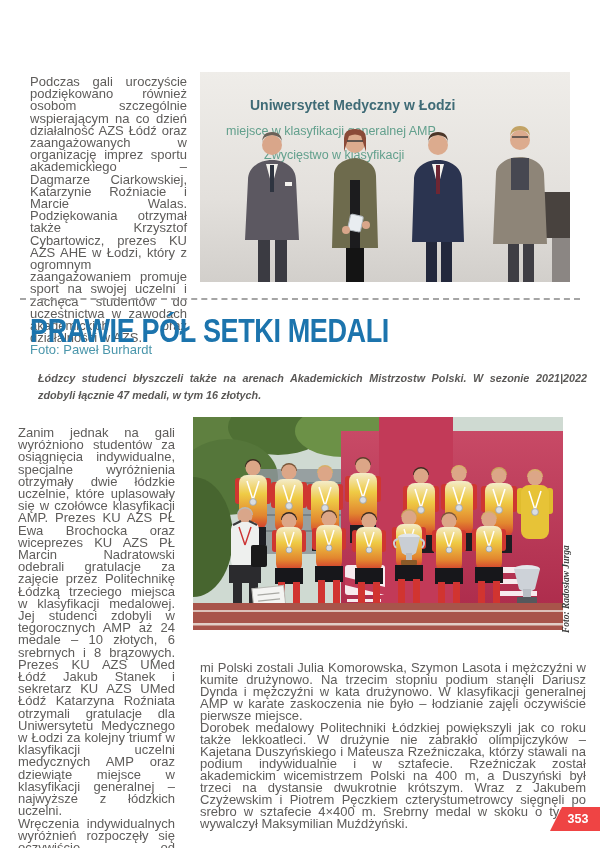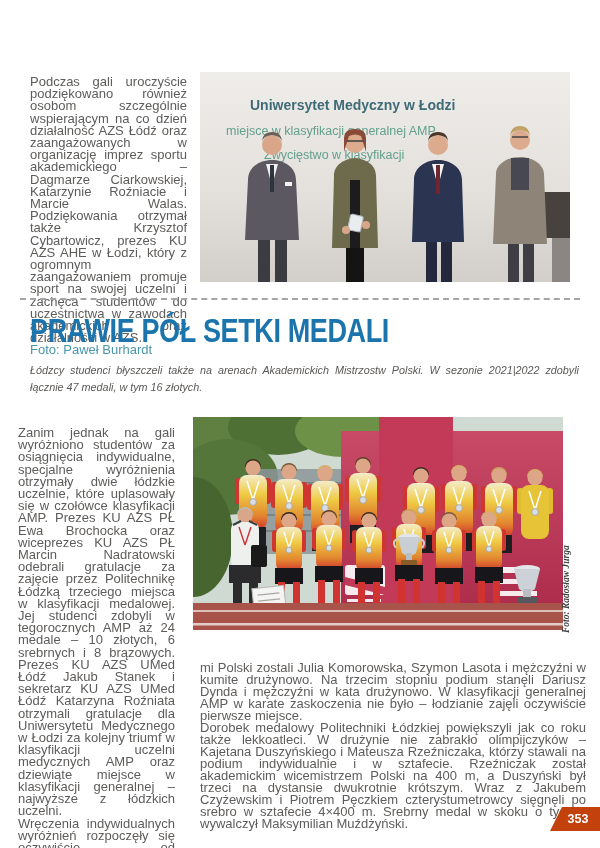--- a/index.html
+++ b/index.html
@@ -7,33 +7,33 @@
        font-family:"Liberation Sans","DejaVu Sans",sans-serif;}
   .abs{position:absolute;}
   
   .bodytext{color:#5e5c5a;font-size:13px;line-height:12.2px;text-align:justify;margin-top:12px;}
   .bodytext p{margin:0;}
   .col-top-left{left:30px;top:64px;width:157px;}
   .credit-teal{color:#4a96ab;margin-top:1px;text-align:left;}
   .divider{left:20px;top:298px;width:560px;border-top:2.5px dashed #a5a5a5;height:0;}
   .headline{left:30px;top:312px;margin:0;color:#1c74ad;font-size:33px;font-weight:bold;
             letter-spacing:-0.5px;transform:scaleX(0.82);transform-origin:left top;white-space:nowrap;}
-  .lead{left:30px;top:362px;width:549px;margin:0;color:#5a5856;font-size:10.8px;
-        line-height:16.5px;font-style:italic;text-align:justify;}
+  .lead{left:30px;top:362px;width:549px;margin:8px;color:#5a5856;font-size:10.8px;
+        line-height:16.5px;font-style:italic;text-align:justify;font-weight:bold;}
   .col-bot-left{left:18px;top:415px;width:157px;}
   .col-bot-right{left:200px;top:650px;width:386px;line-height:12px;}
   
   .photo{display:block;}
   .gala-photo{left:200px;top:72px;width:370px;height:210px;}
   .team-photo{left:193px;top:417px;width:370px;height:213px;}
   .vcredit{left:493px;top:551px;width:150px;height:14px;transform:rotate(-90deg);
            transform-origin:center;font-family:"Liberation Serif","DejaVu Serif",serif;
            font-style:italic;font-weight:bold;font-size:9.5px;color:#3c3c3c;text-align:left;}
   
-  .badge{left:550px;top:807px;width:50px;height:24px;background:#c2410c;
+  .badge{left:550px;top:807px;width:50px;height:24px;background:#ef4444;
          clip-path:polygon(24% 0,100% 0,100% 100%,0 100%);
          display:flex;align-items:center;justify-content:center;}
   .badge span{color:#ffffff;font-size:12.5px;font-weight:bold;padding-left:6px;}
   svg text{font-family:"Liberation Sans","DejaVu Sans",sans-serif;}
 </style>
 </head>
 <body>
 
 <div class="abs bodytext col-top-left">
   <p>Podczas gali uroczyście podziękowano również osobom szczególnie wspierającym na co dzień działalność AZS Łódź oraz zaangażowanych w organizację imprez sportu akademickiego – Dagmarze Ciarkowskiej, Katarzynie Roźniacie i Marcie Walas. Podziękowania otrzymał także Krzysztof Cybartowicz, prezes KU AZS AHE w Łodzi, który z ogromnym zaangażowaniem promuje sport na swojej uczelni i zachęca studentów do uczestnictwa w zawodach akademickich oraz działalności w AZS.</p>

